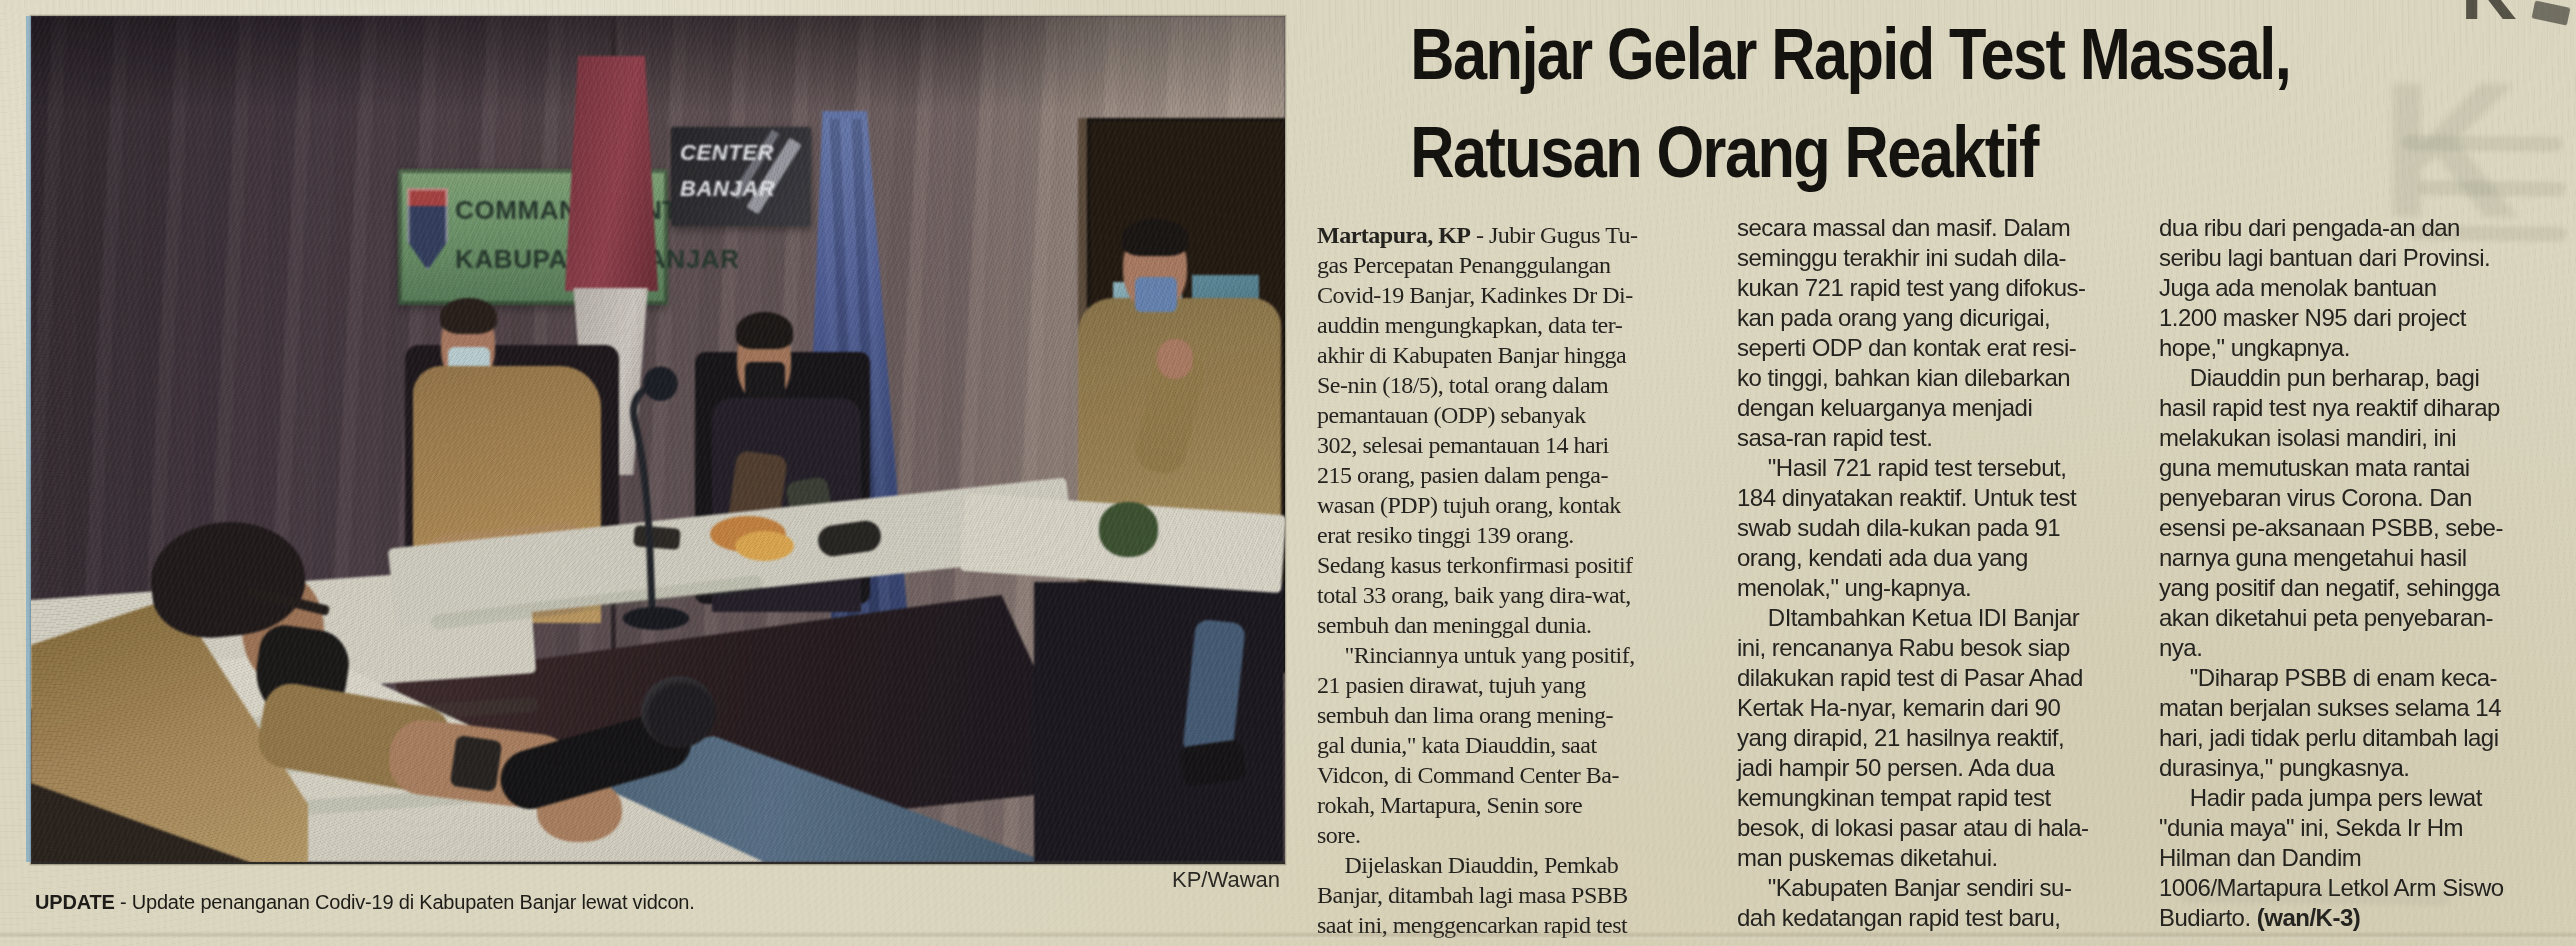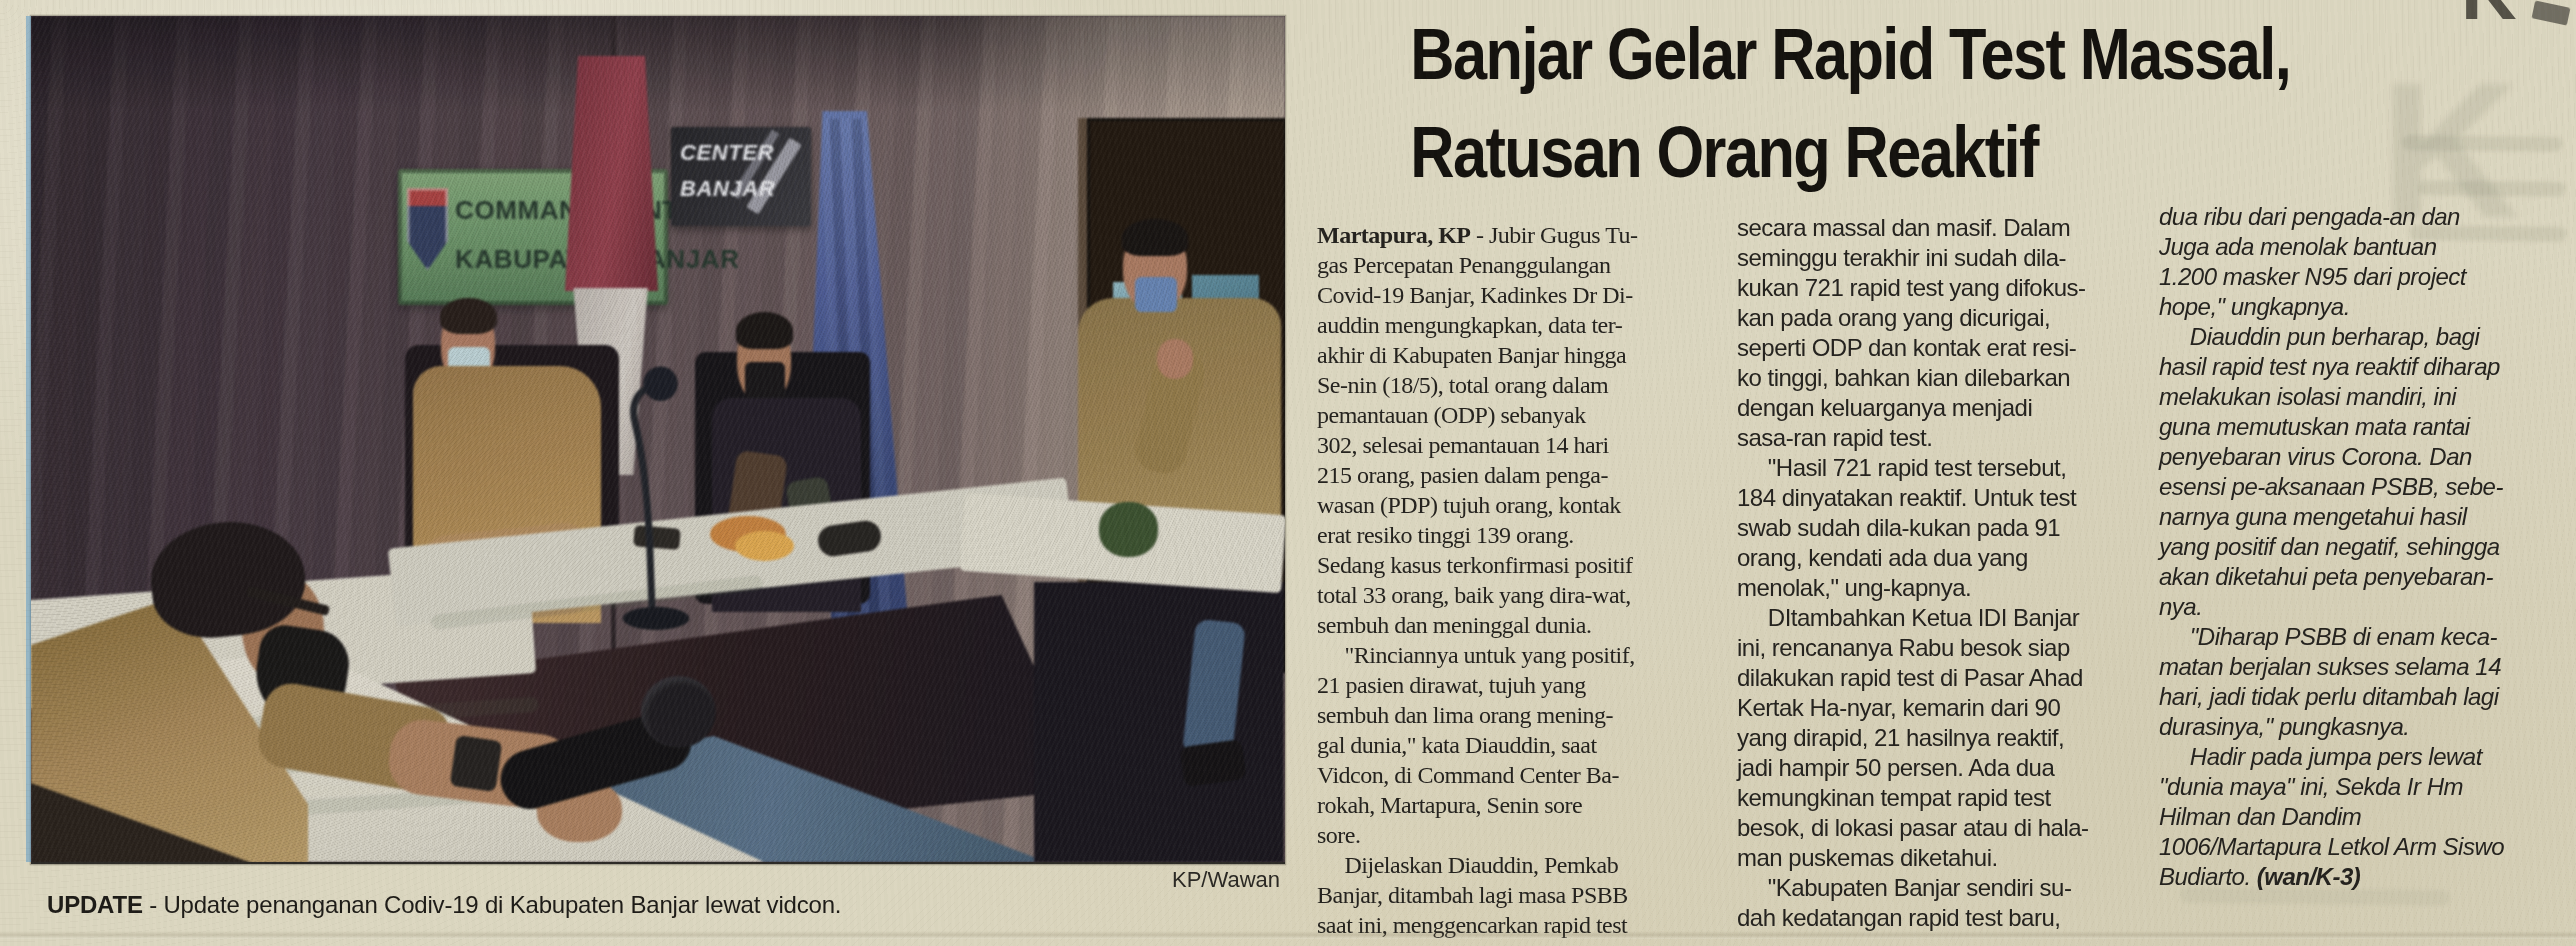--- a/index.html
+++ b/index.html
@@ -137,36 +137,36 @@
   [data-name="man-a-sleeve"]{left:229px;top:679px;width:189px;height:85px;background:#97763f;border-radius:28px;transform:rotate(10deg);}
   [data-name="man-a-forearm"]{left:358px;top:711px;width:183px;height:75px;background:#b17e57;border-radius:33px;transform:rotate(7deg);}
   [data-name="man-a-watch"]{left:422px;top:722px;width:46px;height:51px;background:#1f1c1a;border-radius:7.7px;transform:rotate(8deg);}
   [data-name="man-a-hand"]{left:506px;top:763px;width:85px;height:63px;background:#b17e57;border-radius:46%;}
   [data-name="handheld-mic-body"]{left:467px;top:715px;width:196px;height:59px;background:#0c0b0d;border-radius:30px;transform:rotate(-16deg);}
   [data-name="handheld-mic-head"]{left:610px;top:660px;width:75px;height:72px;background:#18161a;border-radius:50%;
     box-shadow:inset 3.9px 5.1px 6.4px rgba(120,120,130,.25);}
   [data-name="foreground-wedge"]{left:0;top:767px;width:221px;height:80px;background:#241c15;clip-path:polygon(0 0,100% 100%,0 100%);}
 
   
-  .caption{position:absolute;left:47px;top:891px;font-size:24px;color:#1d1b17;letter-spacing:-0.2px;white-space:nowrap;z-index:20;}
+  .caption{position:absolute;left:35px;top:891px;font-size:20px;color:#1d1b17;letter-spacing:-0.2px;white-space:nowrap;z-index:20;}
   .cap-label{font-weight:800;}
   .credit{position:absolute;left:1087px;top:867px;width:193px;text-align:right;font-size:22px;color:#2a2823;z-index:20;}
 
   
   .headline{position:absolute;left:1312px;top:5.1px;width:1229px;text-align:left;color:#14120e;z-index:20;}
   .headline .hl{display:block;font-weight:700;font-size:73px;line-height:98px;letter-spacing:-1.9px;
     white-space:nowrap;transform:scaleX(.84);transform-origin:50% 50%;}
 
   
   .col{position:absolute;font-size:24px;line-height:30px;color:#24221e;letter-spacing:-0.5px;z-index:20;}
   .col .t-line{white-space:pre;height:30px;}
   .col b{font-weight:700;}
   .col1{left:1317px;top:220px;font-family:Liberation Serif, serif;}
   .col2{left:1737px;top:213px;}
-  .col3{left:2159px;top:202px;font-style:italic;}
+  .col3{left:2159px;top:213px;}
 
   
   .ghost-corner{position:absolute;left:2456px;top:0;width:120px;height:33px;overflow:hidden;z-index:21;}
   .ghost-corner span{display:inline-block;font-weight:800;font-size:77px;color:#33312a;opacity:.8;
     transform:translate(5.1px,-58%);filter:blur(0.4px);}
   .ghost-corner-bar{position:absolute;left:2533px;top:3.9px;width:36px;height:18px;background:#3a3830;opacity:.65;
     transform:rotate(12deg);border-radius:2.6px;z-index:21;filter:blur(0.6px);}
   .ghost-k-big{position:absolute;left:2380px;top:39px;font-weight:800;font-size:193px;color:rgba(108,114,92,.14);
     filter:blur(3.2px);z-index:19;}
   .ghost-line{position:absolute;height:15.4px;background:rgba(98,110,88,.13);border-radius:7.7px;filter:blur(1.9px);
@@ -342,20 +342,21 @@
       <div class="t-line" data-name="article-line">yang dirapid, 21 hasilnya reaktif,</div>
       <div class="t-line" data-name="article-line">jadi hampir 50 persen. Ada dua</div>
       <div class="t-line" data-name="article-line">kemungkinan tempat rapid test</div>
       <div class="t-line" data-name="article-line">besok, di lokasi pasar atau di hala-</div>
       <div class="t-line" data-name="article-line">man puskemas diketahui.</div>
       <div class="t-line" data-name="article-line">     "Kabupaten Banjar sendiri su-</div>
       <div class="t-line" data-name="article-line">dah kedatangan rapid test baru,</div>
     </div>
   <div class="col col3" data-name="article-column-3">
       <div class="t-line" data-name="article-line">dua ribu dari pengada-an dan</div>
+      <div class="t-line" data-name="article-line">seribu lagi bantuan dari Provinsi.</div>
       <div class="t-line" data-name="article-line">Juga ada menolak bantuan</div>
       <div class="t-line" data-name="article-line">1.200 masker N95 dari project</div>
       <div class="t-line" data-name="article-line">hope," ungkapnya.</div>
       <div class="t-line" data-name="article-line">     Diauddin pun berharap, bagi</div>
       <div class="t-line" data-name="article-line">hasil rapid test nya reaktif diharap</div>
       <div class="t-line" data-name="article-line">melakukan isolasi mandiri, ini</div>
       <div class="t-line" data-name="article-line">guna memutuskan mata rantai</div>
       <div class="t-line" data-name="article-line">penyebaran virus Corona. Dan</div>
       <div class="t-line" data-name="article-line">esensi pe-aksanaan PSBB, sebe-</div>
       <div class="t-line" data-name="article-line">narnya guna mengetahui hasil</div>

